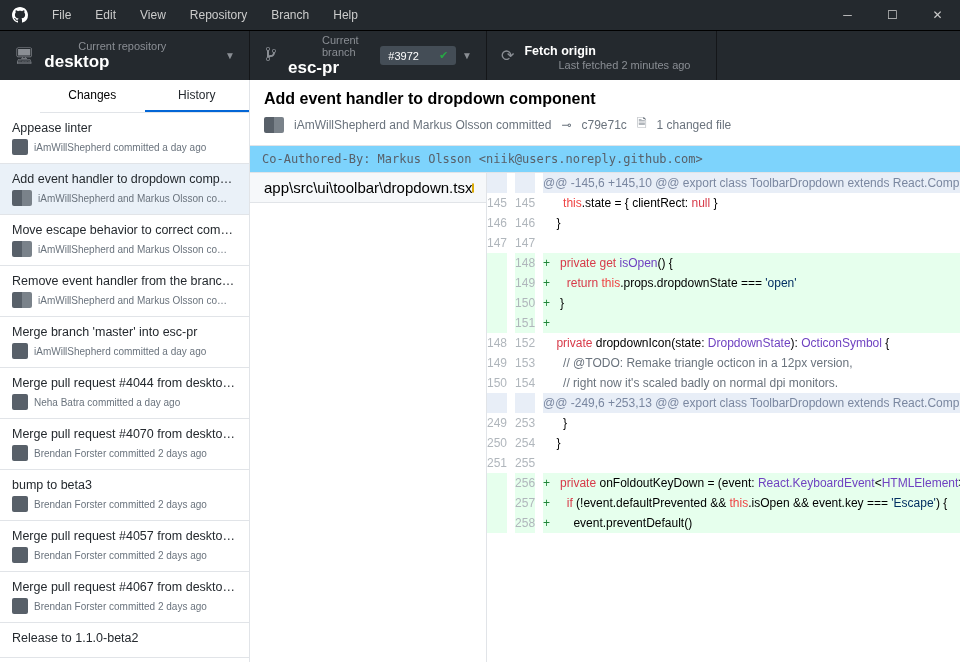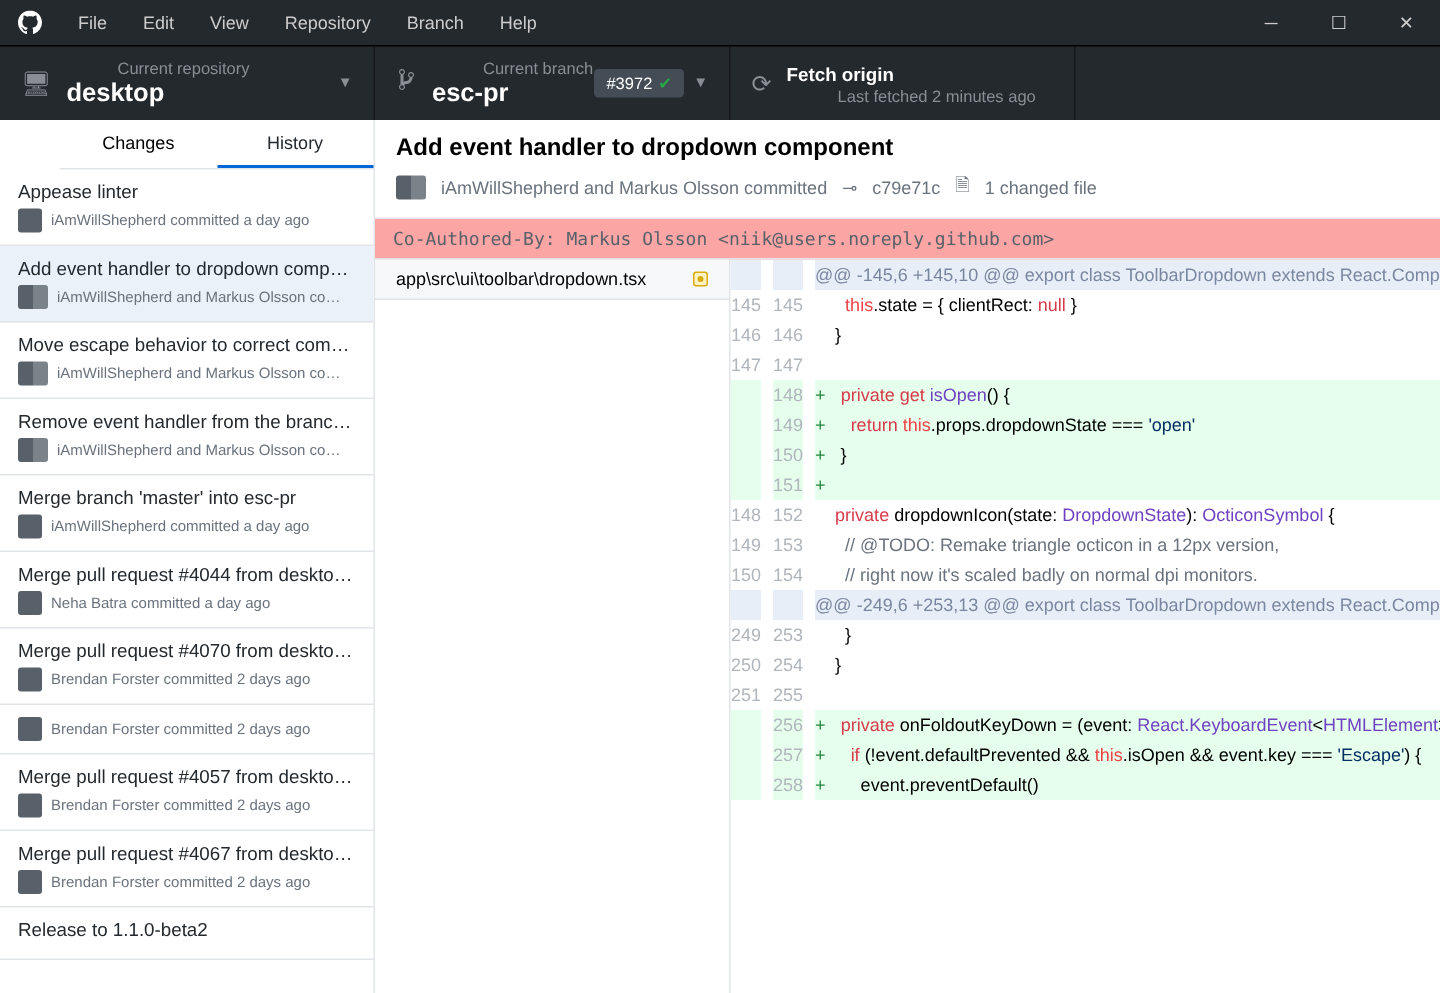--- a/index.html
+++ b/index.html
@@ -10,41 +10,41 @@
 .win-controls { margin-left: auto; display: flex; }
 .win-btn { width: 45px; height: 30px; display: flex; align-items: center; justify-content: center; cursor: pointer; color: #ccc; }
 .toolbar { height: 50px; background: #24292e; display: flex; border-top: 1px solid #000; }
 .tb-section { display: flex; align-items: center; padding: 0 14px; border-right: 1px solid #141619; color: #fff; }
 .tb-section.repo { width: 250px; justify-content: space-between; }
 .tb-section.branch { width: 237px; justify-content: space-between; }
 .tb-section.fetch { width: 230px; }
 .tb-icon { margin-right: 10px; color: #8a8e94; }
 .tb-text small { color: #8a8e94; font-size: 11px; display: block; margin-left: 34px; }
 .tb-text strong { font-size: 17px; font-weight: 600; }
-.pr-badge { background: #444d56; padding: 3px 8px; border-radius: 3px; font-size: 11px; display: flex; align-items: center; gap: 4px; }
+.pr-badge { background: #444d56; padding: 3px 8px; border-radius: 3px; font-size: 11px; display: flex; align-items: center; gap: 20px; }
 .check { color: #28a745; }
 .caret { color: #8a8e94; font-size: 10px; margin-left: 6px; }
 .content { display: flex; height: calc(662px - 80px); }
 .sidebar { width: 250px; border-right: 1px solid #e1e4e8; display: flex; flex-direction: column; background: #fff; }
 .tabs { display: flex; border-bottom: 1px solid #e1e4e8; margin-left: 40px; }
 .tab { flex: 1; text-align: center; padding: 8px 0; font-size: 12px; cursor: pointer; }
 .tab.active { border-bottom: 2px solid #0366d6; color: #24292e; }
 .commit-list { overflow-y: auto; flex: 1; }
 .commit { padding: 8px 12px; border-bottom: 1px solid #e1e4e8; cursor: pointer; }
 .commit.selected { background: #eaf1f8; }
 .commit-title { font-size: 12.5px; color: #24292e; white-space: nowrap; overflow: hidden; text-overflow: ellipsis; margin-bottom: 4px; }
 .commit-meta { font-size: 10px; color: #6a737d; display: flex; align-items: center; gap: 6px; }
 .avatar { width: 16px; height: 16px; border-radius: 2px; background: #586069; display: inline-block; flex-shrink: 0; }
 .avatar.pair { width: 20px; background: linear-gradient(90deg, #586069 50%, #7a828a 50%); }
 .main { flex: 1; display: flex; flex-direction: column; overflow: hidden; }
 .commit-header { padding: 10px 14px; border-bottom: 1px solid #e1e4e8; }
 .commit-header h2 { font-size: 16px; font-weight: 600; margin-bottom: 6px; }
 .commit-header-meta { font-size: 12px; color: #6a737d; display: flex; align-items: center; gap: 10px; }
-.mono-box { background: #fca5a5; border-bottom: 1px solid #e1e4e8; padding: 6px 12px; font-family: Consolas, monospace; font-size: 12px; color: #586069; }
-.file-row { display: flex; justify-content: space-between; align-items: center; padding: 6px 14px; background: #f6f8fa; border-bottom: 1px solid #e1e4e8; font-size: 12px; }
+.mono-box { background: #7dd3fc; border-bottom: 1px solid #e1e4e8; padding: 6px 12px; font-family: Consolas, monospace; font-size: 12px; color: #586069; }
+.file-row { display: flex; justify-content: space-between; align-items: center; padding: 6px 14px; background: #f6f8fa; border-bottom: 1px solid #e1e4e8; font-size: 15px; }
 .file-status { width: 10px; height: 10px; border: 1px solid #dbab09; background: #fff3c4; border-radius: 2px; position: relative; }
 .file-status::after { content: ""; position: absolute; inset: 2px; background: #dbab09; border-radius: 50%; }
 .diff-pane { display: flex; flex: 1; overflow-y: auto; font-family: Consolas, monospace; font-size: 12px; }
 .gutter { width: 58px; text-align: right; padding-right: 8px; color: #b0b6bc; user-select: none; }
 .code-col { flex: 1; }
 .line { height: 20px; line-height: 20px; white-space: pre; }
 .hunk { background: #e8eef7; color: #7a87a0; }
 .add { background: #e6ffed; }
 .add .sign { color: #22863a; }
 .ctx { background: #fff; }
@@ -169,20 +169,21 @@
           </div>
         </div>
         <div class="commit">
           <div class="commit-title">Merge pull request #4070 from desktop/…</div>
   <div class="commit-meta">
             <span class="avatar"></span>
   <span>Brendan Forster committed 2 days ago</span>
           </div>
         </div>
         <div class="commit">
+          <div class="commit-title">bump to beta3</div>
   <div class="commit-meta">
             <span class="avatar"></span>
   <span>Brendan Forster committed 2 days ago</span>
           </div>
         </div>
         <div class="commit">
           <div class="commit-title">Merge pull request #4057 from desktop/…</div>
   <div class="commit-meta">
             <span class="avatar"></span>
   <span>Brendan Forster committed 2 days ago</span>

